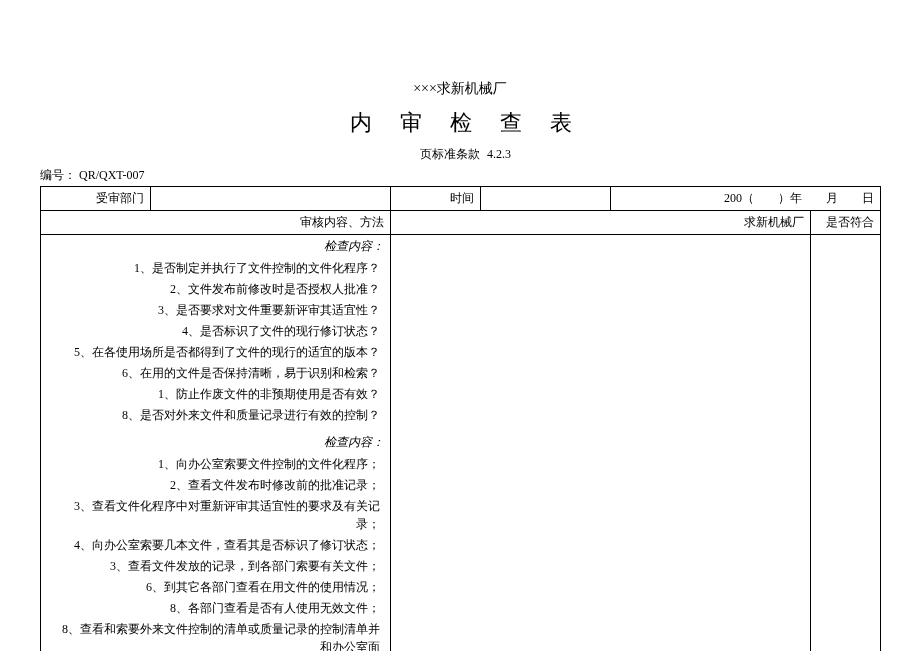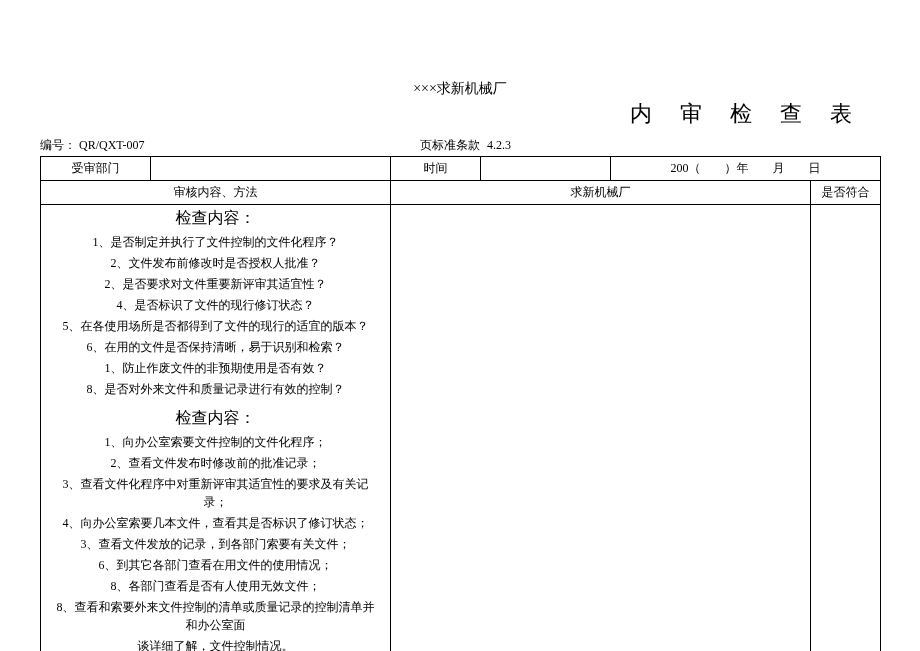--- a/index.html
+++ b/index.html
@@ -10,58 +10,59 @@
       color: #000;
       padding: 20px;
     }
     .page {
       width: 840px;
       margin: 60px auto 0;
     }
     .org {
       text-align: center;
       font-size: 14px;
-      margin-bottom: 1px;
+      margin-bottom: 10px;
     }
     .title {
-      text-align: right;
+      text-align: center;
       font-size: 22px;
       letter-spacing: 28px;
       margin-bottom: 8px;
       padding-left: 30px;
     }
     .meta-row {
       display: flex;
       font-size: 12px;
       margin-bottom: 2px;
     }
-    .meta-left { flex: 0 0 380px; }
+    .meta-left { flex: 0 0 380px; margin-top: 21px; }
     .meta-mid-label { margin-right: 4px; }
     table.form {
       border-collapse: collapse;
       width: 100%;
       table-layout: fixed;
     }
     table.form td, table.form th {
       border: 1px solid #000;
       padding: 3px 6px;
       font-size: 12px;
       font-weight: normal;
-      text-align: center;
+      text-align: right;
       vertical-align: top;
     }
     .hdr { text-align: center; }
     .content-cell {
       height: 370px;
       vertical-align: top;
       padding: 6px 8px;
     }
     .section-h {
-      font-size: 16px;
+      font-size: 12px;
       margin-bottom: 4px;
+      font-style: italic;
     }
     .items { margin-bottom: 10px; }
     .items div {
       margin: 3px 4px;
       line-height: 1.5;
     }
   </style>
 </head>
 <body>
 
@@ -102,21 +103,21 @@
       <td colspan="2">审核内容、方法</td>
       <td colspan="3">求新机械厂</td>
       <td>是否符合</td>
     </tr>
     <tr>
       <td colspan="2" class="content-cell">
         <div class="section-h">检查内容：</div>
         <div class="items">
           <div>1、是否制定并执行了文件控制的文件化程序？</div>
           <div>2、文件发布前修改时是否授权人批准？</div>
-          <div>2、是否要求对文件重要新评审其适宜性？</div>
+          <div>3、是否要求对文件重要新评审其适宜性？</div>
           <div>4、是否标识了文件的现行修订状态？</div>
           <div>5、在各使用场所是否都得到了文件的现行的适宜的版本？</div>
           <div>6、在用的文件是否保持清晰，易于识别和检索？</div>
           <div>1、防止作废文件的非预期使用是否有效？</div>
           <div>8、是否对外来文件和质量记录进行有效的控制？</div>
         </div>
         <div class="section-h">检查内容：</div>
         <div class="items">
           <div>1、向办公室索要文件控制的文件化程序；</div>
           <div>2、查看文件发布时修改前的批准记录；</div>

